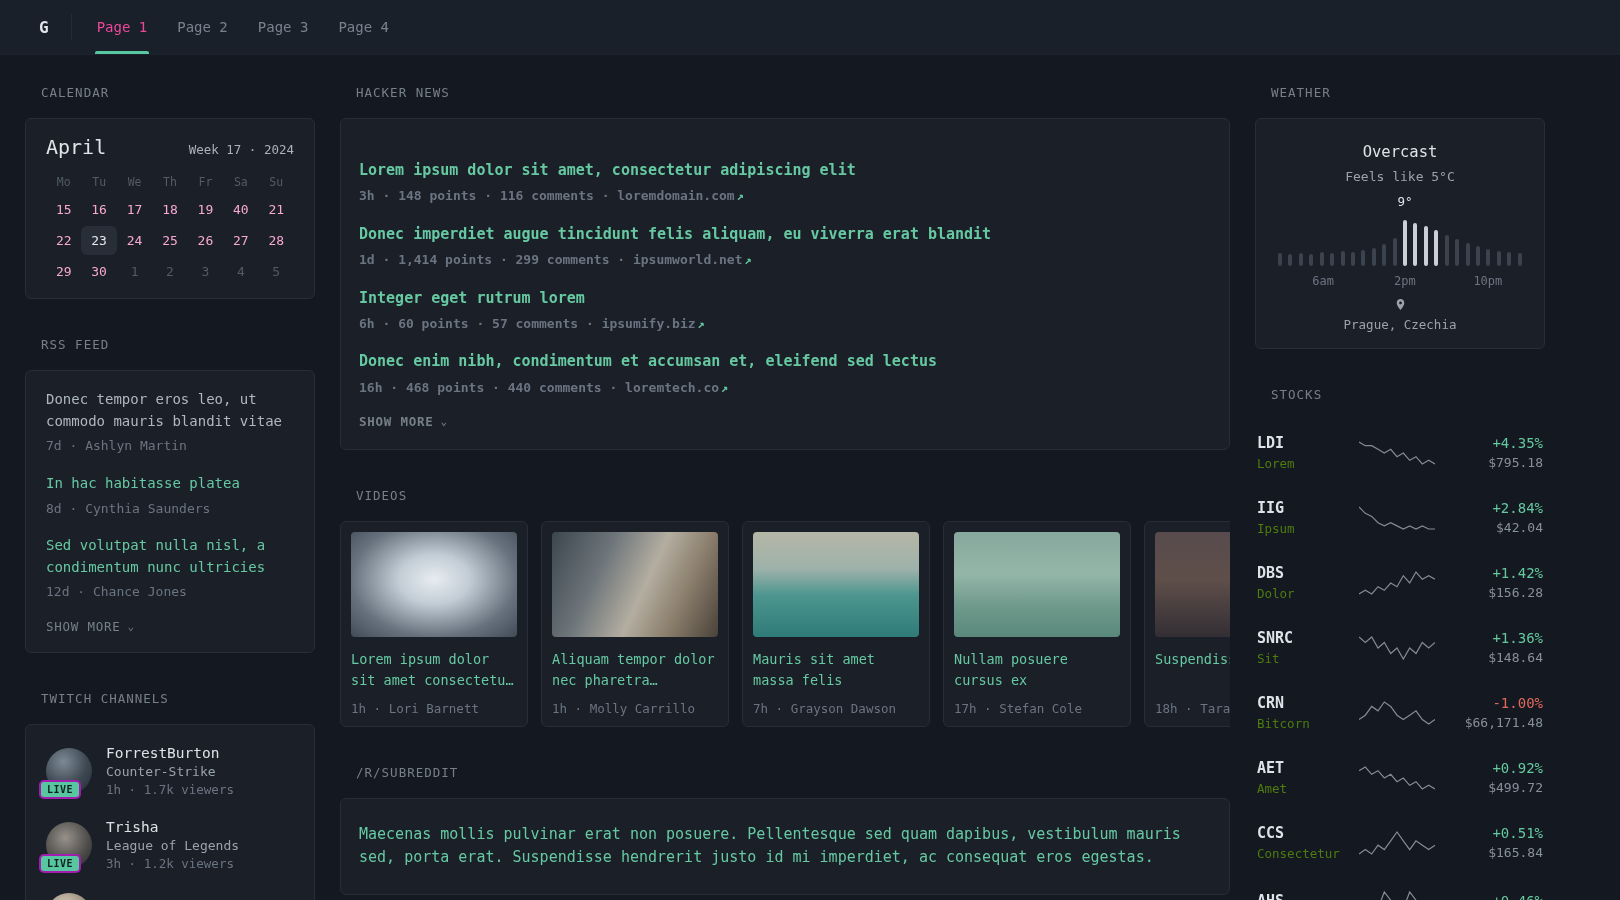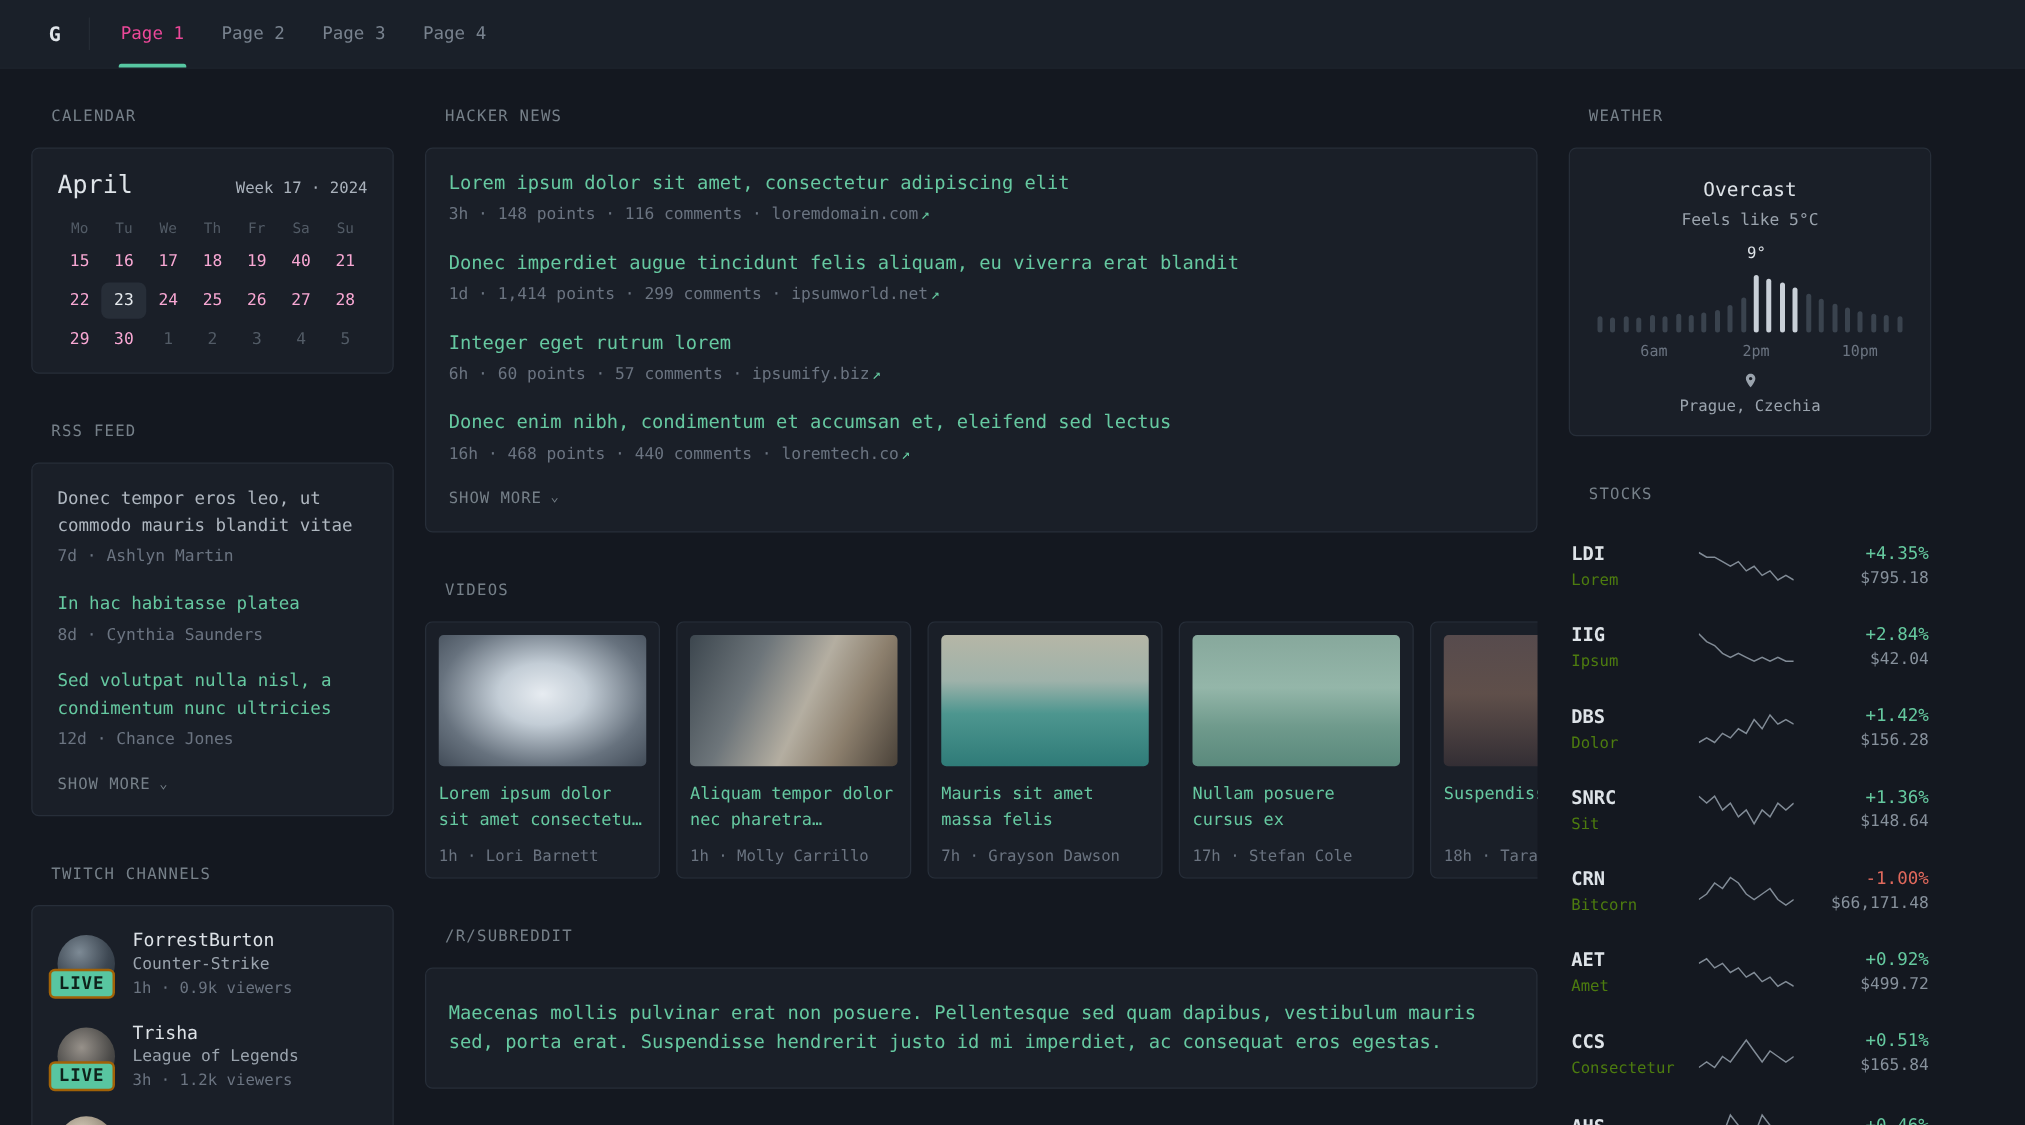--- a/index.html
+++ b/index.html
@@ -44,35 +44,35 @@
   .rss-card { padding:18px 20px 12px; }
   .feed-item { margin-bottom:17px; }
   .feed-title { color:#66c9a1; font-size:14px; line-height:1.55; display:block; }
   .feed-title.read { color:#afb7c0; }
   .feed-meta { color:#6b7481; font-size:13px; margin-top:4px; line-height:1.5; }
   .domain { color:#6b7481; }
   .ext-icon { color:#66c9a1; font-size:12px; margin-left:2px; }
   .show-more { background:none; border:none; color:#768089; font:inherit; font-size:12.5px; letter-spacing:0.06em; display:flex; gap:7px; align-items:center; margin:2px 0 6px; cursor:pointer; }
   .chev { font-size:11px; line-height:1; }
 
-  .hn-card { padding:16px 18px 14px; }
+  .hn-card { padding:40px 18px 14px;font-weight:bold; }
   .hn-card .feed-title { font-size:15px; }
   .subreddit-card { padding:24px 18px 20px; }
   .subreddit-card .feed-title { font-size:15px; }
   .subreddit-card .feed-item { margin-bottom:4px; }
 
   
   .twitch-card { padding:20px 20px 8px; }
   .channel { display:flex; gap:14px; margin-bottom:22px; align-items:center; }
   .avatar-wrap { position:relative; width:46px; height:46px; flex:none; }
   .avatar { width:46px; height:46px; border-radius:50%; }
   .av-1 { background:radial-gradient(circle at 38% 30%, #7d8a95 0%, #3d4752 55%, #232b33 100%); }
   .av-2 { background:radial-gradient(circle at 42% 35%, #97918a 0%, #4b4a48 60%, #27282b 100%); }
   .av-3 { background:radial-gradient(circle at 42% 30%, #d9cebc 0%, #8b8070 60%, #42403c 100%); }
-  .live-badge { position:absolute; left:-7px; bottom:-5px; background:#58c6a0; color:#0f221b; font-size:14px; font-weight:bold; letter-spacing:0.05em; padding:2px 6px; border-radius:5px; border:2px solid #a16207; }
+  .live-badge { position:absolute; left:-7px; bottom:-5px; background:#58c6a0; color:#0f221b; font-size:10px; font-weight:bold; letter-spacing:0.05em; padding:2px 6px; border-radius:5px; border:2px solid #a21caf; }
   .channel-name { color:#dde2e7; font-size:14.5px; display:block; }
   .channel-game { color:#9aa3ad; font-size:13px; margin-top:3px; }
   .channel-meta { color:#6b7481; font-size:12.5px; margin-top:3px; }
 
   
   .videos-row { display:flex; gap:13px; overflow:hidden; }
   .video-card { width:188px; flex:none; padding:10px; }
   .thumb { height:105px; border-radius:4px; }
   .thumb-1 { background:radial-gradient(ellipse at 50% 45%, #e7ecf1 0%, #c3cdd6 30%, #67727e 70%, #414b57 100%); }
   .thumb-2 { background:linear-gradient(115deg, #3c464e 0%, #6d757a 30%, #b4aea1 55%, #8c7f6d 75%, #4a4239 100%); }
@@ -195,21 +195,21 @@
       <h2 class="widget-title">TWITCH CHANNELS</h2>
       <div class="card twitch-card">
         <div class="channel">
           <div class="avatar-wrap">
             <div class="avatar av-1"></div>
             <span class="live-badge">LIVE</span>
           </div>
           <div class="channel-info">
             <a class="channel-name">ForrestBurton</a>
             <div class="channel-game">Counter-Strike</div>
-            <div class="channel-meta">1h · 0.9k viewers</div>
+            <div class="channel-meta">1h · 1.7k viewers</div>
           </div>
         </div>
         <div class="channel">
           <div class="avatar-wrap">
             <div class="avatar av-2"></div>
             <span class="live-badge">LIVE</span>
           </div>
           <div class="channel-info">
             <a class="channel-name">Trisha</a>
             <div class="channel-game">League of Legends</div>

